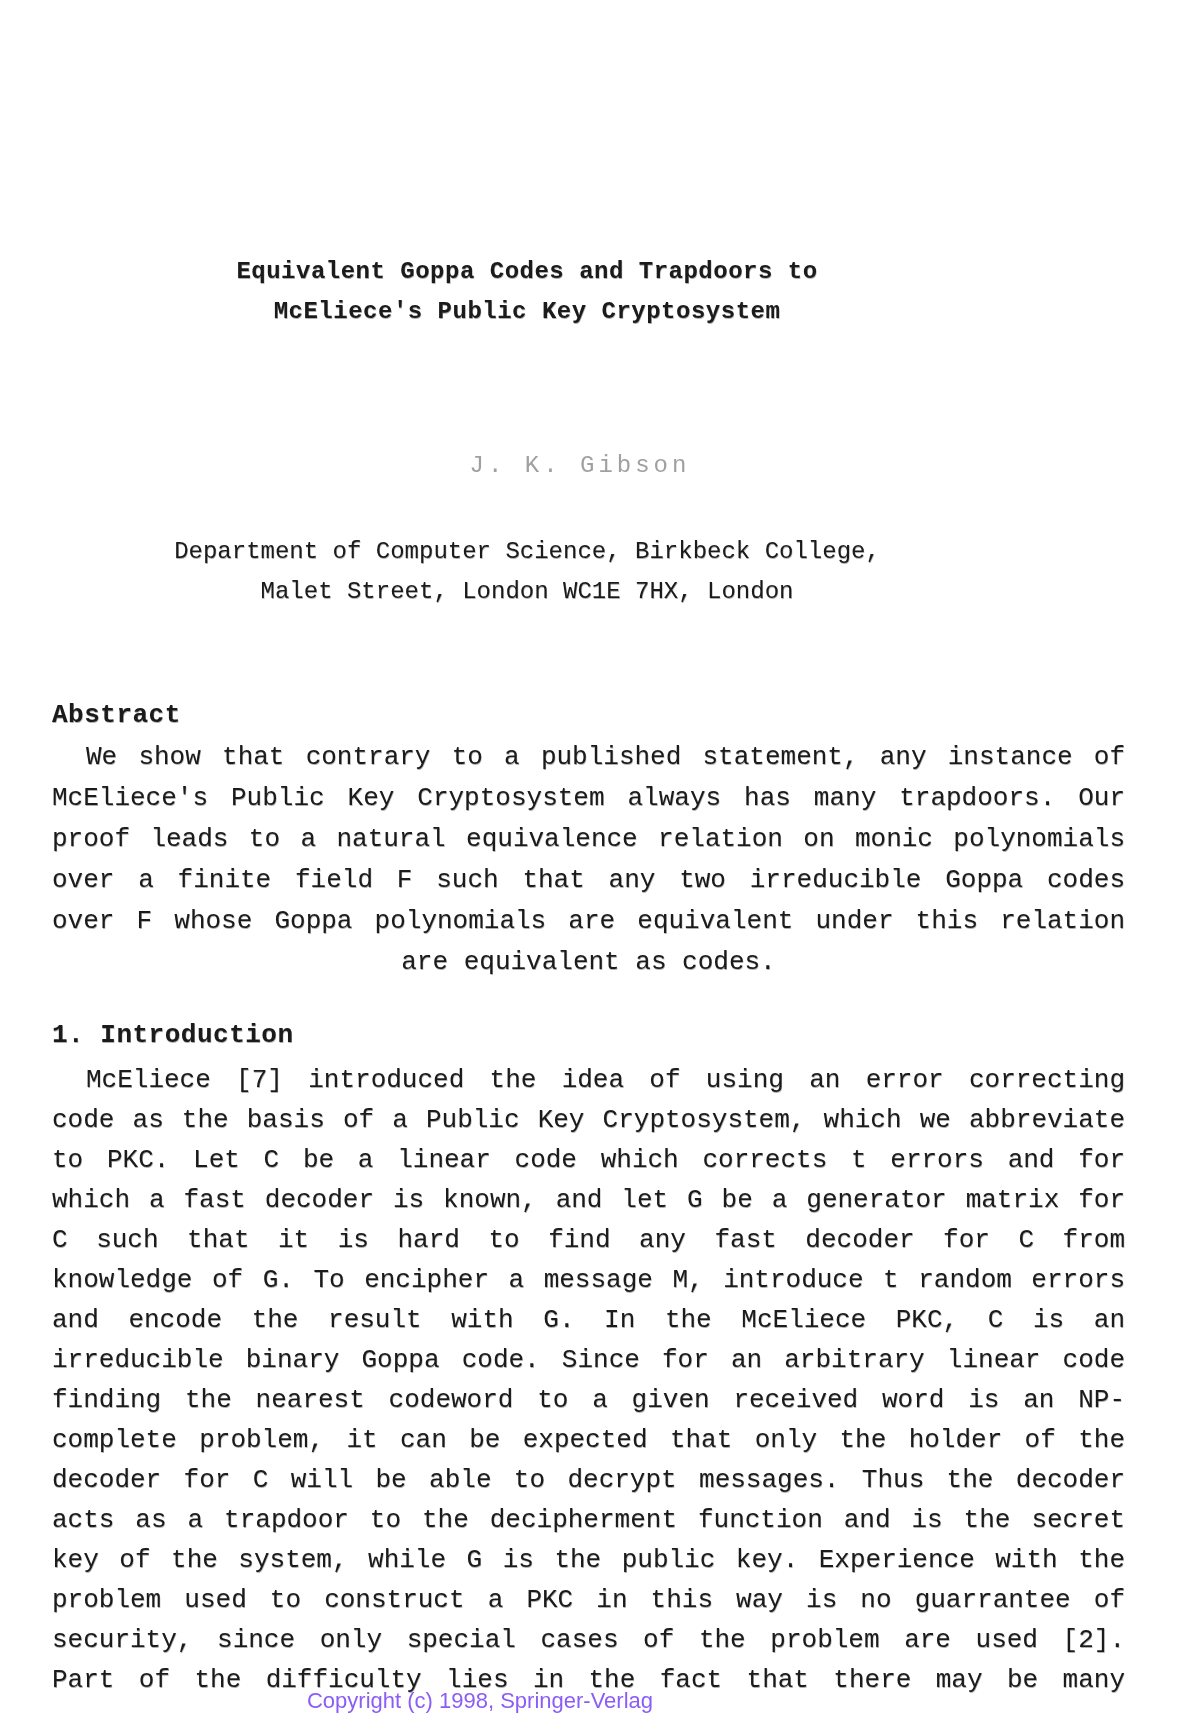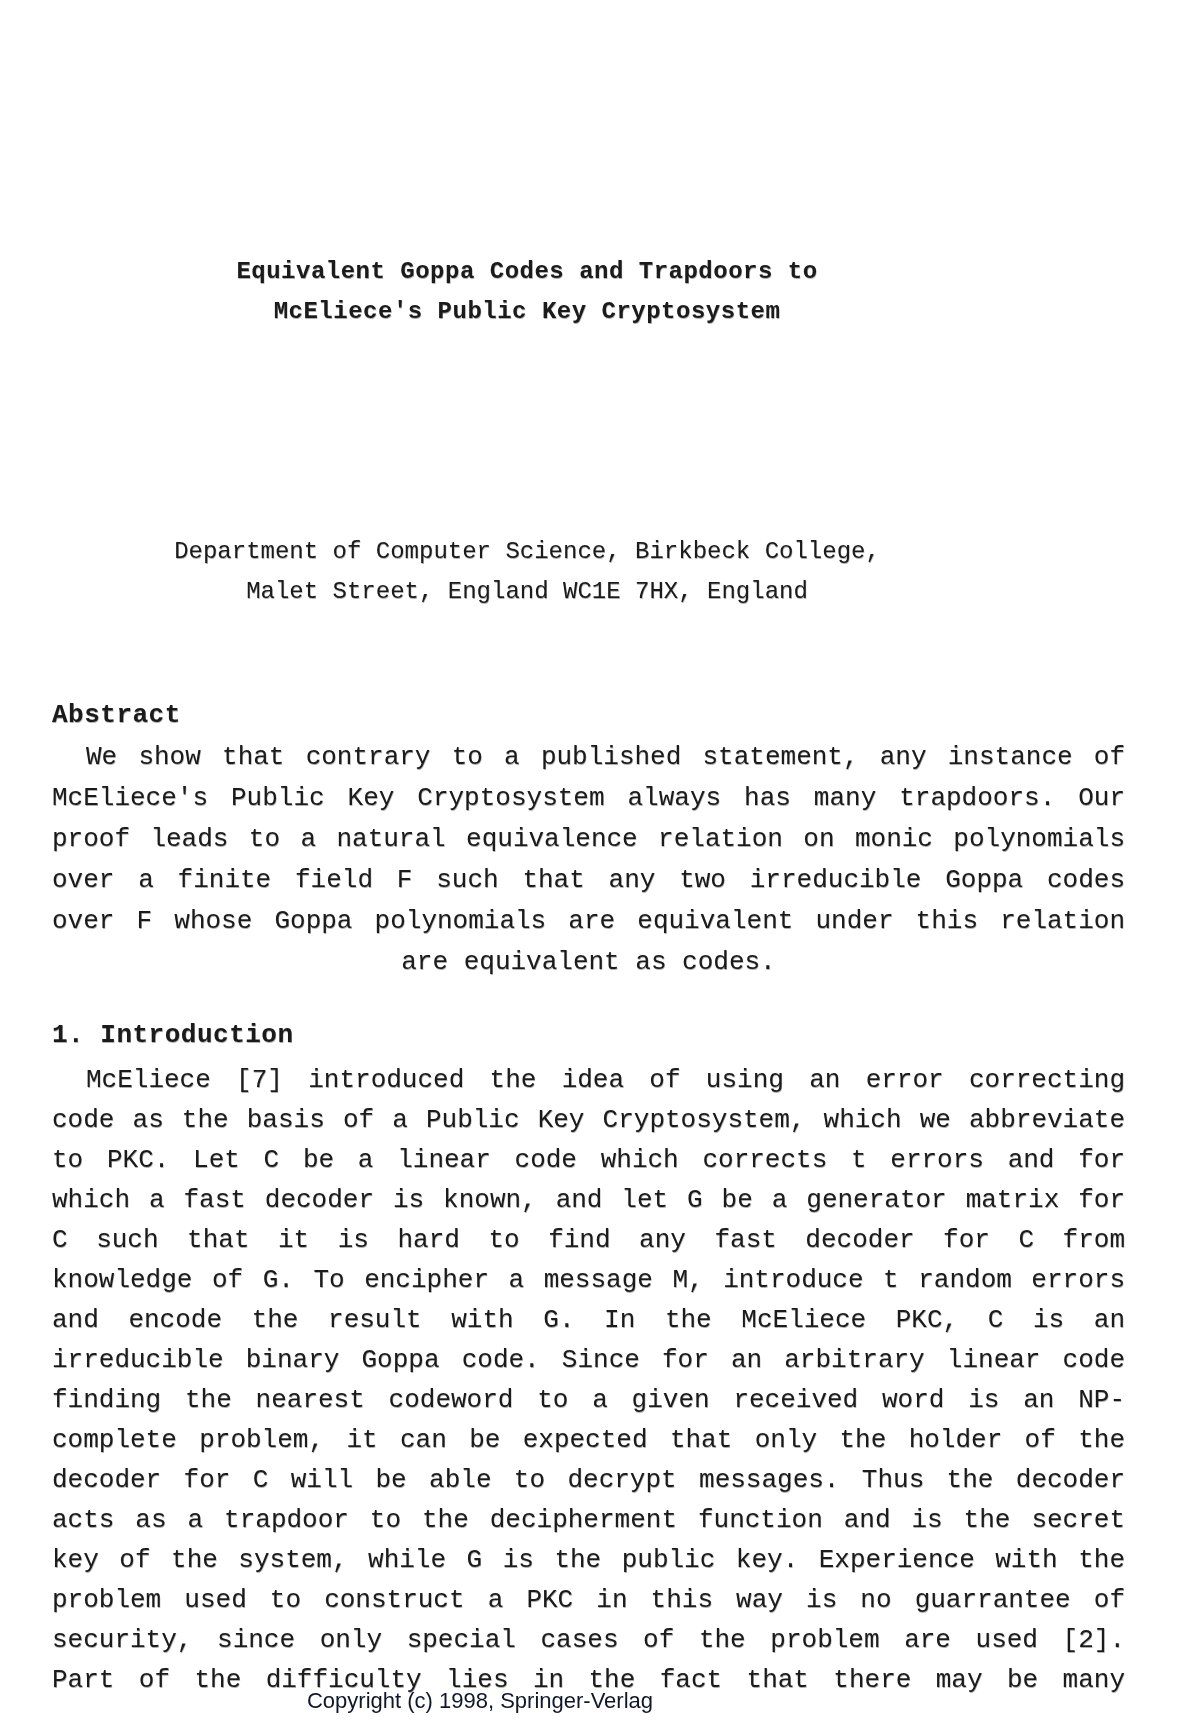--- a/index.html
+++ b/index.html
@@ -62,39 +62,40 @@
   .jline { text-align: justify; text-align-last: justify; }
   .lline { text-align: center; }
   .indent { padding-left: 34px; }
 
   .copyright {
     position: absolute;
     left: 0; top: 1688px; width: 960px;
     text-align: center;
     font-family: "Liberation Sans", "DejaVu Sans", sans-serif;
     font-size: 22px;
-    color: #0f172a;
+    color: #8b5cf6;
     text-shadow: none;
     z-index: 5;
   }
 </style>
 </head>
 <body>
 
 <div class="page">
 
   <div class="title-block ink">
     <div>Equivalent Goppa Codes and Trapdoors to</div>
     <div>McEliece's Public Key Cryptosystem</div>
   </div>
 
+  <div class="author-block">J. K. Gibson</div>
 
   <div class="affil-block ink">
     <div>Department of Computer Science, Birkbeck College,</div>
-    <div>Malet Street, England WC1E 7HX, England</div>
+    <div>Malet Street, London WC1E 7HX, London</div>
   </div>
 
   <div class="section-heading abstract-heading ink">Abstract</div>
 
   <div class="text-block abstract-body ink">
     <div class="jline indent">We show that contrary to a published statement, any instance of</div>
     <div class="jline">McEliece's Public Key Cryptosystem always has many trapdoors. Our</div>
     <div class="jline">proof leads to a natural equivalence relation on monic polynomials</div>
     <div class="jline">over a finite field F such that any two irreducible Goppa codes</div>
     <div class="jline">over F whose Goppa polynomials are equivalent under this relation</div>

